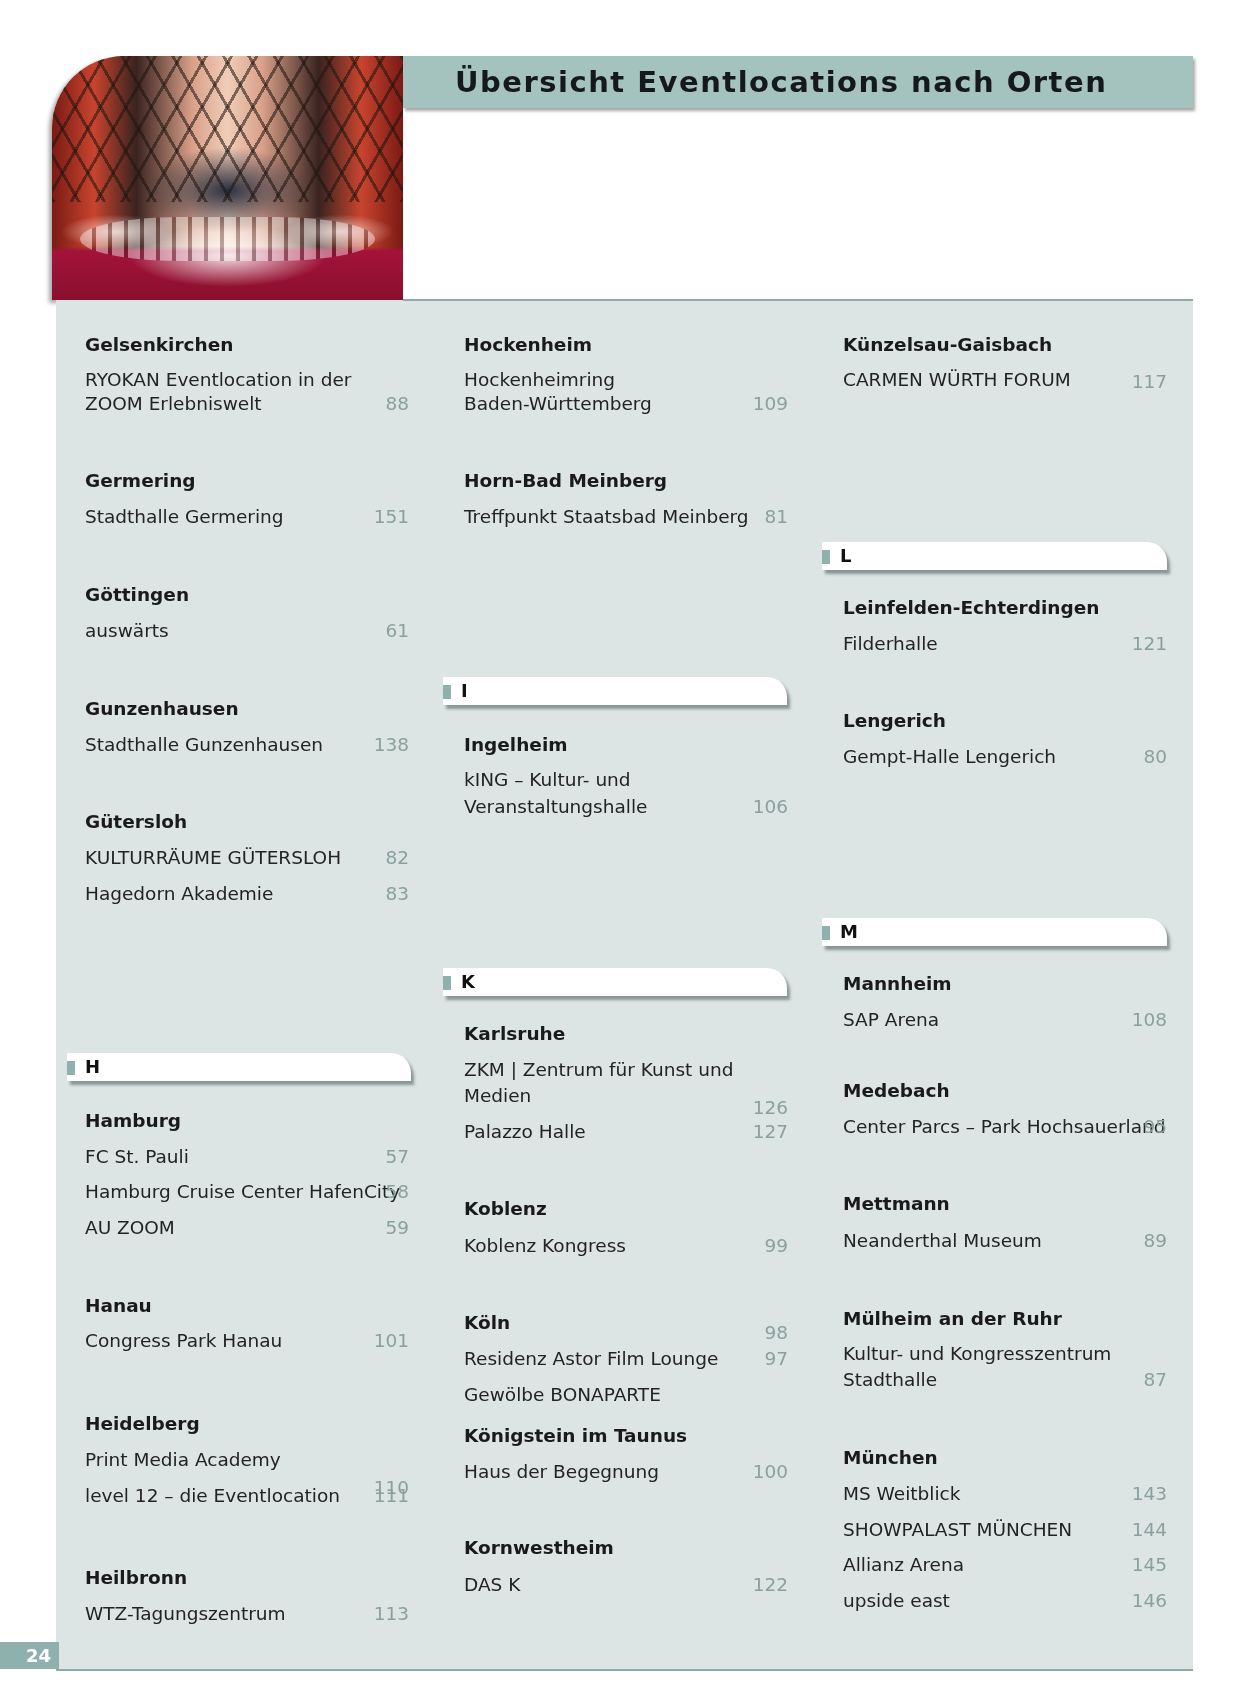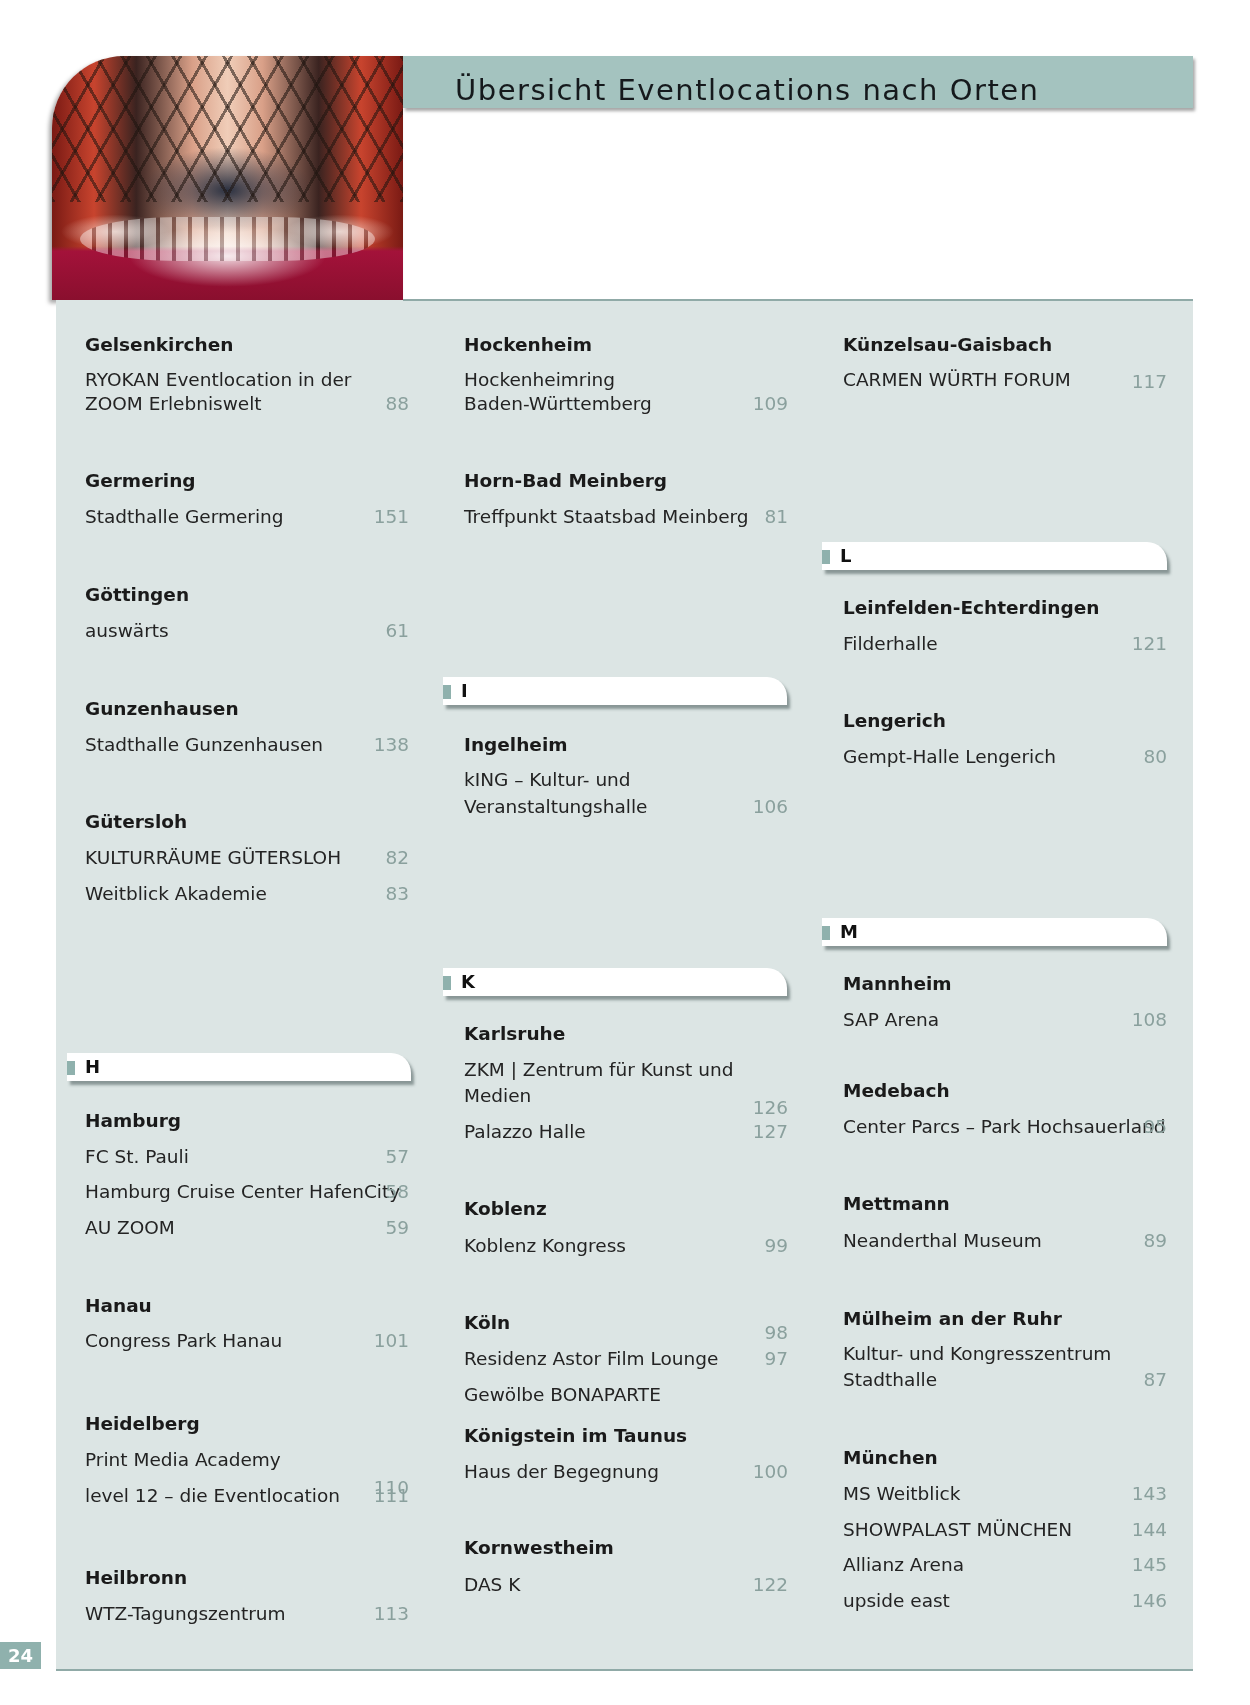--- a/index.html
+++ b/index.html
@@ -10,30 +10,30 @@
       radial-gradient(ellipse 22% 10% at 18% 72%, rgba(255,240,230,.7), rgba(255,255,255,0) 70%),
       radial-gradient(ellipse 22% 10% at 82% 72%, rgba(255,240,230,.7), rgba(255,255,255,0) 70%),
       linear-gradient(180deg, rgba(0,0,0,0) 0%, rgba(0,0,0,0) 78%, #a3123a 80%, #8a0f2e 100%),
       radial-gradient(ellipse 30% 22% at 50% 55%, #2a3040 0%, rgba(40,40,50,0) 80%),
       linear-gradient(90deg,#7a1a14 0%,#c8442e 12%,#3a2320 24%,#d9a088 40%,#f0cdb8 50%,#d9a088 60%,#3a2320 76%,#c8442e 88%,#7a1a14 100%);}
   .photo .beams{position:absolute;left:0;right:0;top:0;height:60%;
     background:repeating-linear-gradient(60deg,rgba(30,20,15,.55) 0 3px,rgba(0,0,0,0) 3px 22px),repeating-linear-gradient(-60deg,rgba(30,20,15,.55) 0 3px,rgba(0,0,0,0) 3px 22px);}
   .photo .tables{position:absolute;left:8%;right:8%;top:66%;height:18%;
     background:repeating-linear-gradient(90deg,rgba(255,255,255,.75) 0 12px,rgba(60,30,30,.6) 12px 16px);opacity:.55;border-radius:40%/60%;}
   .header-band{position:absolute;left:403px;top:56px;width:790px;height:52px;background:#a4c3bf;box-shadow:2px 3px 3px rgba(0,0,0,.35);}
-  .header-title{position:absolute;left:52px;top:0;line-height:52px;font-size:29px;font-weight:normal;letter-spacing:1.5px;color:#15191c;white-space:nowrap;margin-top:8px;}
+  .header-title{position:absolute;left:52px;top:0;line-height:52px;font-size:29px;font-weight:bold;letter-spacing:1.5px;color:#15191c;white-space:nowrap;}
   .panel{position:absolute;left:56px;top:300px;width:1137px;height:1369px;background:#dce5e4;border-bottom:2px solid #90aaa7;}
   .panel-top-line{position:absolute;left:403px;top:299px;width:790px;height:2px;background:#90aaa7;}
   .item{position:absolute;font-size:18.5px;line-height:26px;white-space:nowrap;color:#232323;}
   .city{font-weight:bold;color:#1a1a1a;}
   .num{position:absolute;font-size:18.5px;line-height:26px;color:#8aa09d;text-align:right;width:60px;}
   .letterbar{position:absolute;height:28px;background:#ffffff;border-top-right-radius:20px;box-shadow:3px 4px 3px rgba(70,85,85,.55);}
   .letterbar .mark{position:absolute;left:0;top:8px;width:8px;height:14px;background:#8fb1ad;}
   .letterbar .ltr{position:absolute;left:18px;top:0;line-height:28px;font-weight:bold;font-size:18px;color:#111;}
-  .pagebadge{position:absolute;left:0;top:1642px;width:41px;height:27px;background:#8fb1ad;text-align:center;}
+  .pagebadge{position:absolute;left:0;top:1642px;width:59px;height:27px;background:#8fb1ad;text-align:center;}
   .pagebadge span{position:absolute;right:8px;top:0;line-height:27px;font-weight:bold;font-size:18px;color:#ffffff;}
 </style>
 </head>
 <body>
 
 <div class="photo">
   <div class="beams"></div>
   <div class="tables"></div>
 </div>
 
@@ -58,21 +58,21 @@
   <div class="item" style="left:85px;top:618px">auswärts</div>
   <div class="num" style="left:349px;top:618px">61</div>
 
   <div class="item city" style="left:85px;top:696px">Gunzenhausen</div>
   <div class="item" style="left:85px;top:732px">Stadthalle Gunzenhausen</div>
   <div class="num" style="left:349px;top:732px">138</div>
 
   <div class="item city" style="left:85px;top:809px">Gütersloh</div>
   <div class="item" style="left:85px;top:845px">KULTURRÄUME GÜTERSLOH</div>
   <div class="num" style="left:349px;top:845px">82</div>
-  <div class="item" style="left:85px;top:881px">Weitblick Akademie</div>
+  <div class="item" style="left:85px;top:881px">Hagedorn Akademie</div>
   <div class="num" style="left:349px;top:881px">83</div>
 
   <div class="letterbar" style="left:67px;top:1053px;width:344px">
     <div class="mark"></div>
     <div class="ltr">H</div>
   </div>
 
   <div class="item city" style="left:85px;top:1108px">Hamburg</div>
   <div class="item" style="left:85px;top:1144px">FC St. Pauli</div>
   <div class="num" style="left:349px;top:1144px">57</div>

